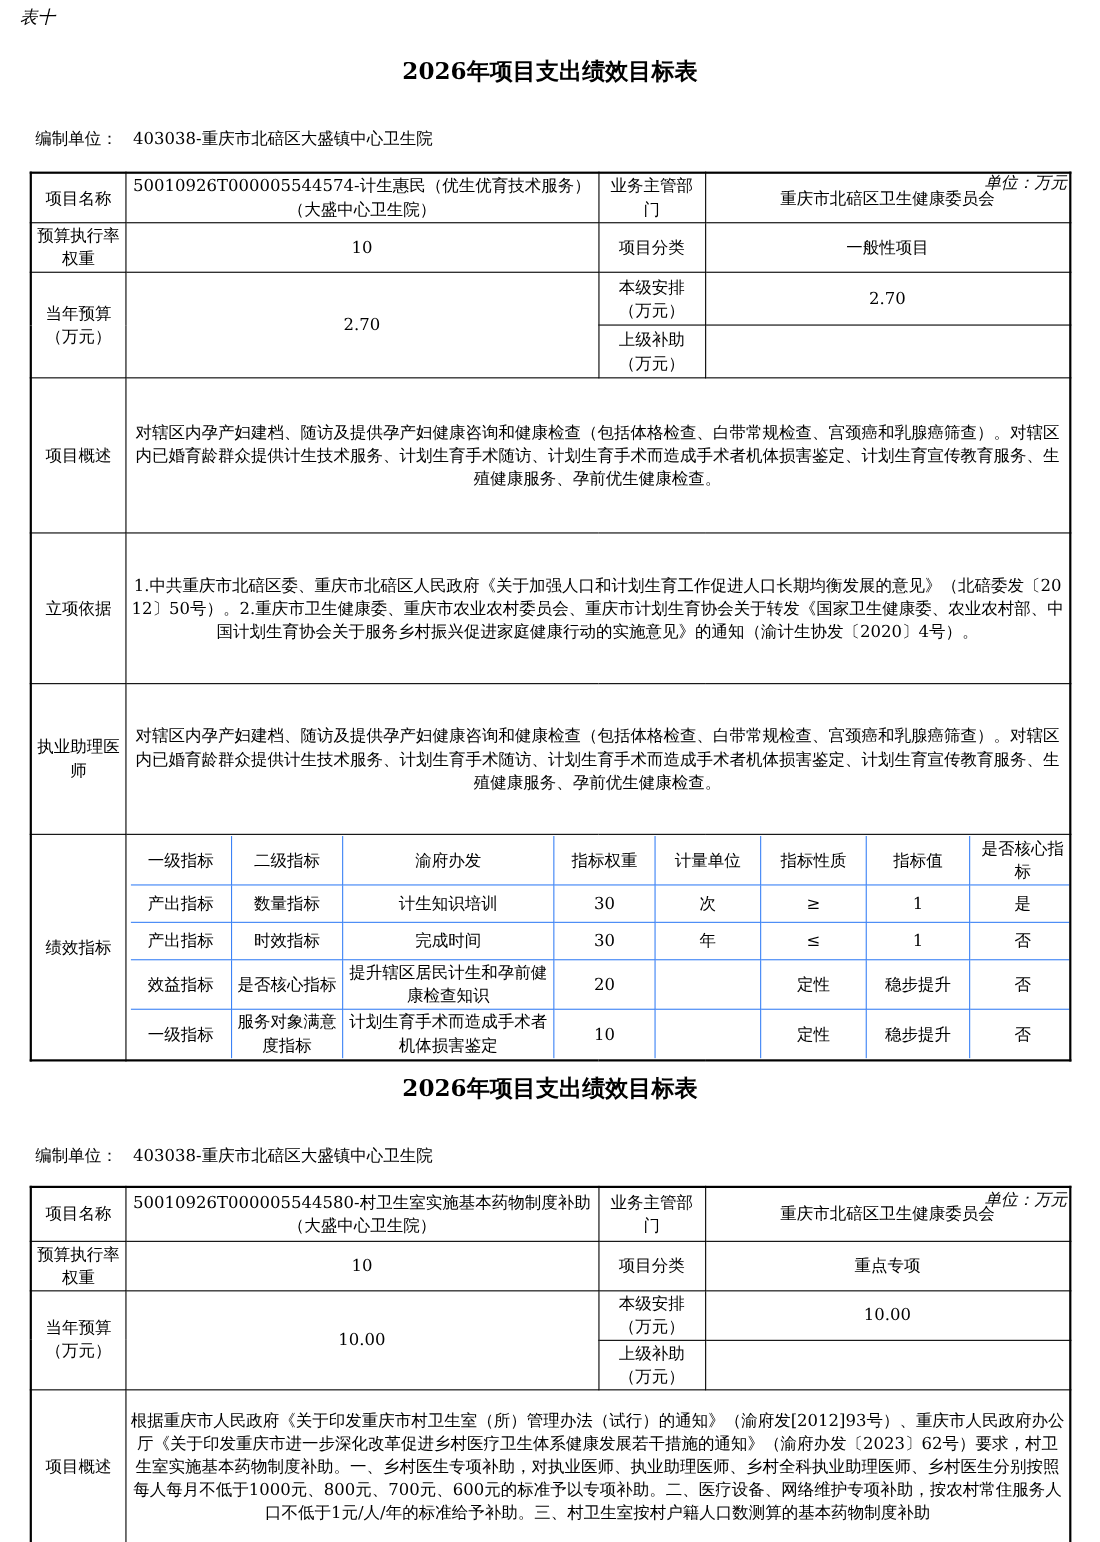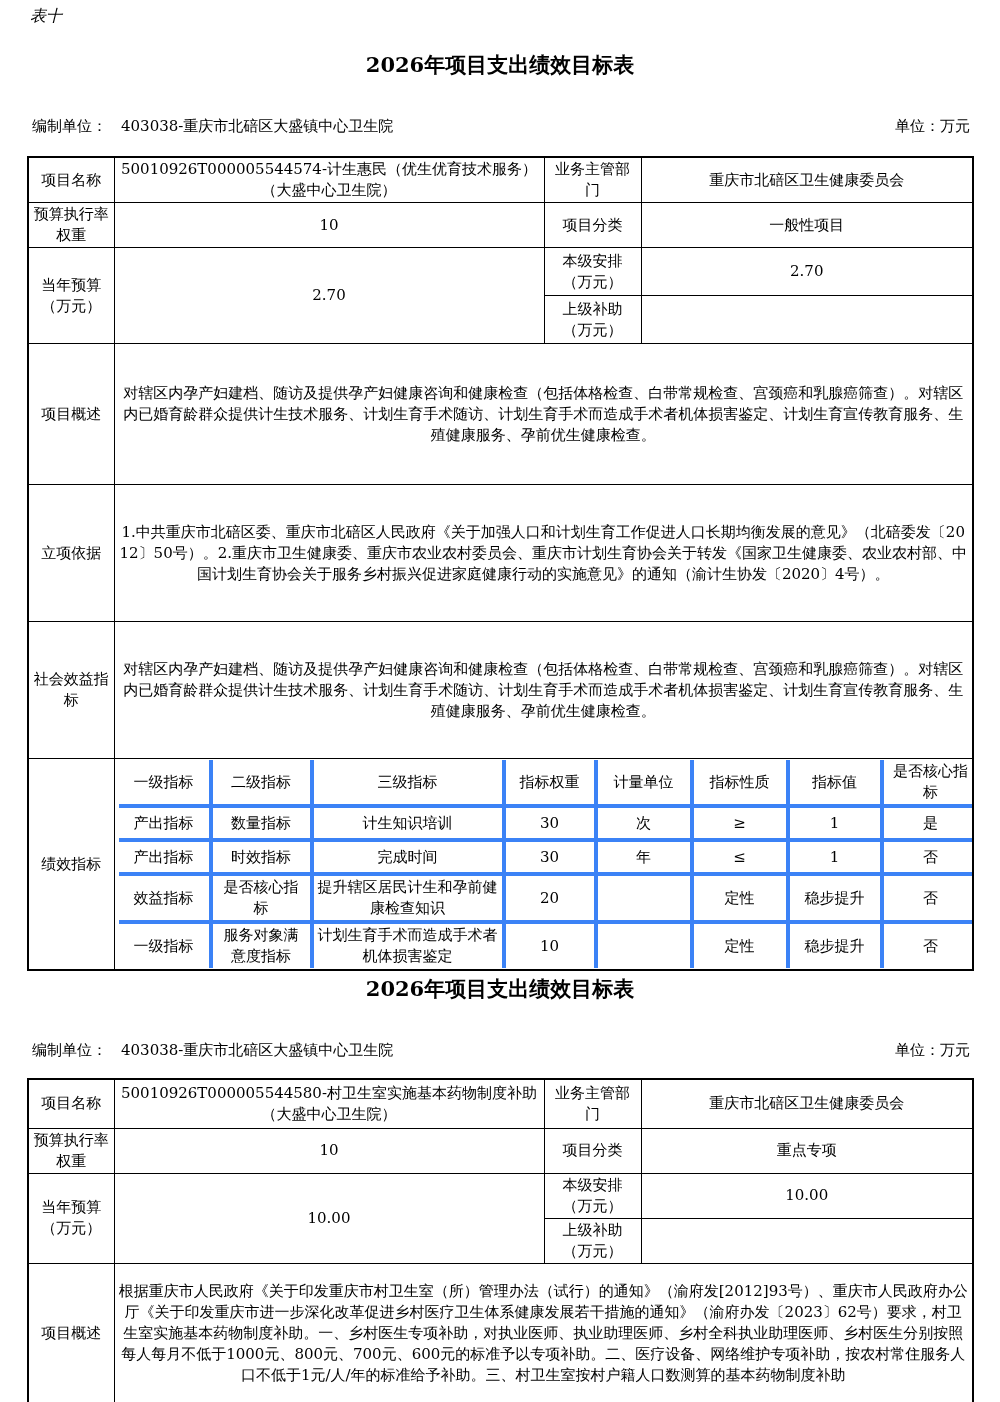--- a/index.html
+++ b/index.html
@@ -1,46 +1,46 @@
 <!DOCTYPE html>
 <html><head>
 <meta charset="utf-8">
 <style>
   html,body{margin:0;padding:0;background:#fff;}
   .page{
     position:relative;width:1000px;height:1402px;background:#ffffff;
     font-family:"DejaVu Serif","Liberation Serif",serif;color:#000;overflow:hidden;
   }
-  .corner{position:absolute;left:30px;top:6px;font-size:16px;font-style:italic;}
+  .corner{position:absolute;left:18px;top:6px;font-size:16px;font-style:italic;}
   .doc-title{position:absolute;left:0;width:1000px;text-align:center;
     font-size:21px;font-weight:bold;margin:0;}
   .title-1{top:51px;}
   .title-2{top:975px;}
   .meta-row{position:absolute;left:32px;right:30px;font-size:15px;line-height:18px;}
   .meta-1{top:117px;}
   .meta-2{top:1041px;}
   .meta-org-value{margin-left:14px;}
-  .meta-unit{float:right;}
+  .meta-unit{float:right;font-style:italic;margin-top:40px;}
   table.main{
     position:absolute;left:27px;width:945px;border-collapse:collapse;table-layout:fixed;
     border:2px solid #000;
   }
   .tbl-1{top:156px;}
   .tbl-2{top:1078px;}
   table.main td{
     border:1px solid #000;font-size:15px;line-height:21px;text-align:center;
     vertical-align:middle;padding:1px 4px;word-break:break-all;overflow:hidden;
   }
   td.lbl span{display:block;}
   td.lbl-mid{padding:1px 8px;margin-top:16px;}
   td.val-left{text-align:left;padding:1px 6px;}
   td.para{text-align:left;padding:2px 7px;line-height:23px;}
   td.nest{padding:0;vertical-align:top;}
   td.nest table{border-collapse:collapse;table-layout:fixed;width:100%;}
-  td.nest table td{border:4px solid #3b82f6;}
+  td.nest table td{border:1px solid #3b82f6;}
   td.nest table tr>td:first-child{border-left:none;}
   td.nest table tr>td:last-child{border-right:none;}
   td.nest table tr:first-child>td{border-top:none;}
   td.nest table tr:last-child>td{border-bottom:none;}
   td.ind-left{text-align:left;}
 </style>
 </head>
 <body>
 
 <div class="page">
@@ -95,42 +95,42 @@
     </tr>
     <tr style="height:141px">
       <td>项目概述</td>
       <td class="para" colspan="3">对辖区内孕产妇建档、随访及提供孕产妇健康咨询和健康检查（包括体格检查、白带常规检查、宫颈癌和乳腺癌筛查）。对辖区内已婚育龄群众提供计生技术服务、计划生育手术随访、计划生育手术而造成手术者机体损害鉴定、计划生育宣传教育服务、生殖健康服务、孕前优生健康检查。</td>
     </tr>
     <tr style="height:137px">
       <td>立项依据</td>
       <td class="para" colspan="3">1.中共重庆市北碚区委、重庆市北碚区人民政府《关于加强人口和计划生育工作促进人口长期均衡发展的意见》（北碚委发〔2012〕50号）。2.重庆市卫生健康委、重庆市农业农村委员会、重庆市计划生育协会关于转发《国家卫生健康委、农业农村部、中国计划生育协会关于服务乡村振兴促进家庭健康行动的实施意见》的通知（渝计生协发〔2020〕4号）。</td>
     </tr>
     <tr style="height:137px">
-      <td>社会效益指标</td>
+      <td>执业助理医师</td>
       <td class="para" colspan="3">对辖区内孕产妇建档、随访及提供孕产妇健康咨询和健康检查（包括体格检查、白带常规检查、宫颈癌和乳腺癌筛查）。对辖区内已婚育龄群众提供计生技术服务、计划生育手术随访、计划生育手术而造成手术者机体损害鉴定、计划生育宣传教育服务、生殖健康服务、孕前优生健康检查。</td>
     </tr>
     <tr style="height:198px">
       <td>绩效指标</td>
       <td class="nest" colspan="3">
         <table>
           <colgroup>
                 <col style="width:92px">
                 <col style="width:101px">
                 <col style="width:192px">
                 <col style="width:92px">
                 <col style="width:96px">
                 <col style="width:96px">
                 <col style="width:94px">
                 <col style="width:96px">
               </colgroup>
           <tbody>
                 <tr style="height:44px">
             <td>一级指标</td>
             <td>二级指标</td>
-            <td>三级指标</td>
+            <td>渝府办发</td>
             <td>指标权重</td>
             <td>计量单位</td>
             <td>指标性质</td>
             <td>指标值</td>
             <td>是否核心指标</td>
           </tr>
           <tr style="height:34px">
             <td class="ind-left">产出指标</td>
             <td class="ind-left">数量指标</td>
             <td class="ind-left">计生知识培训</td>

